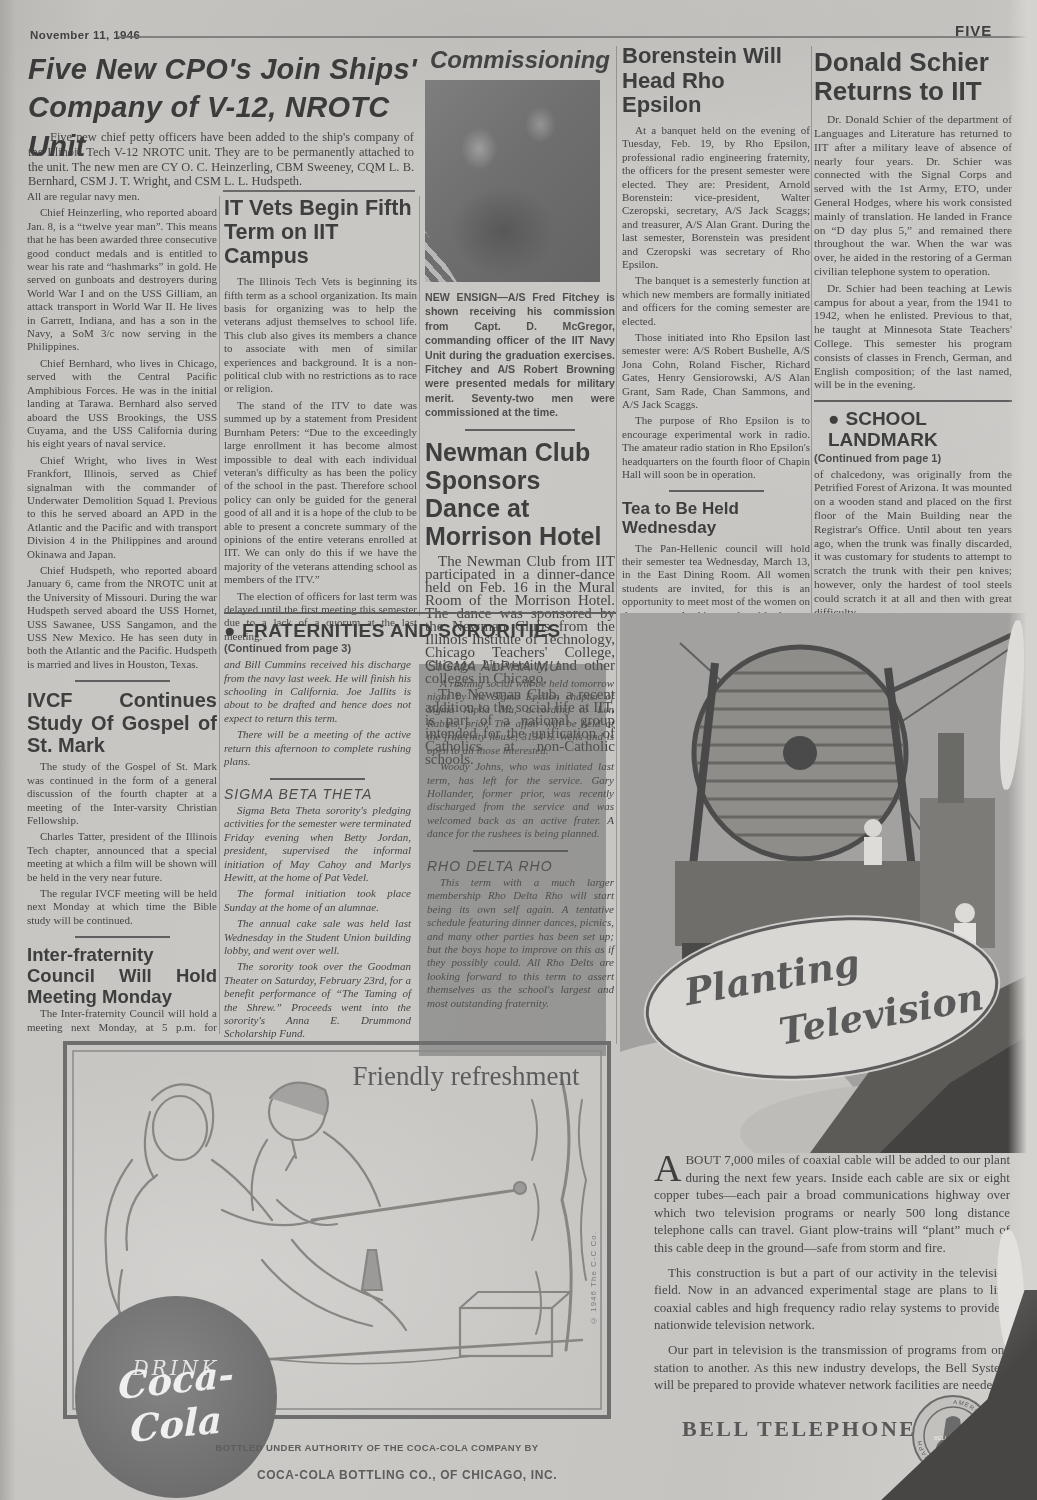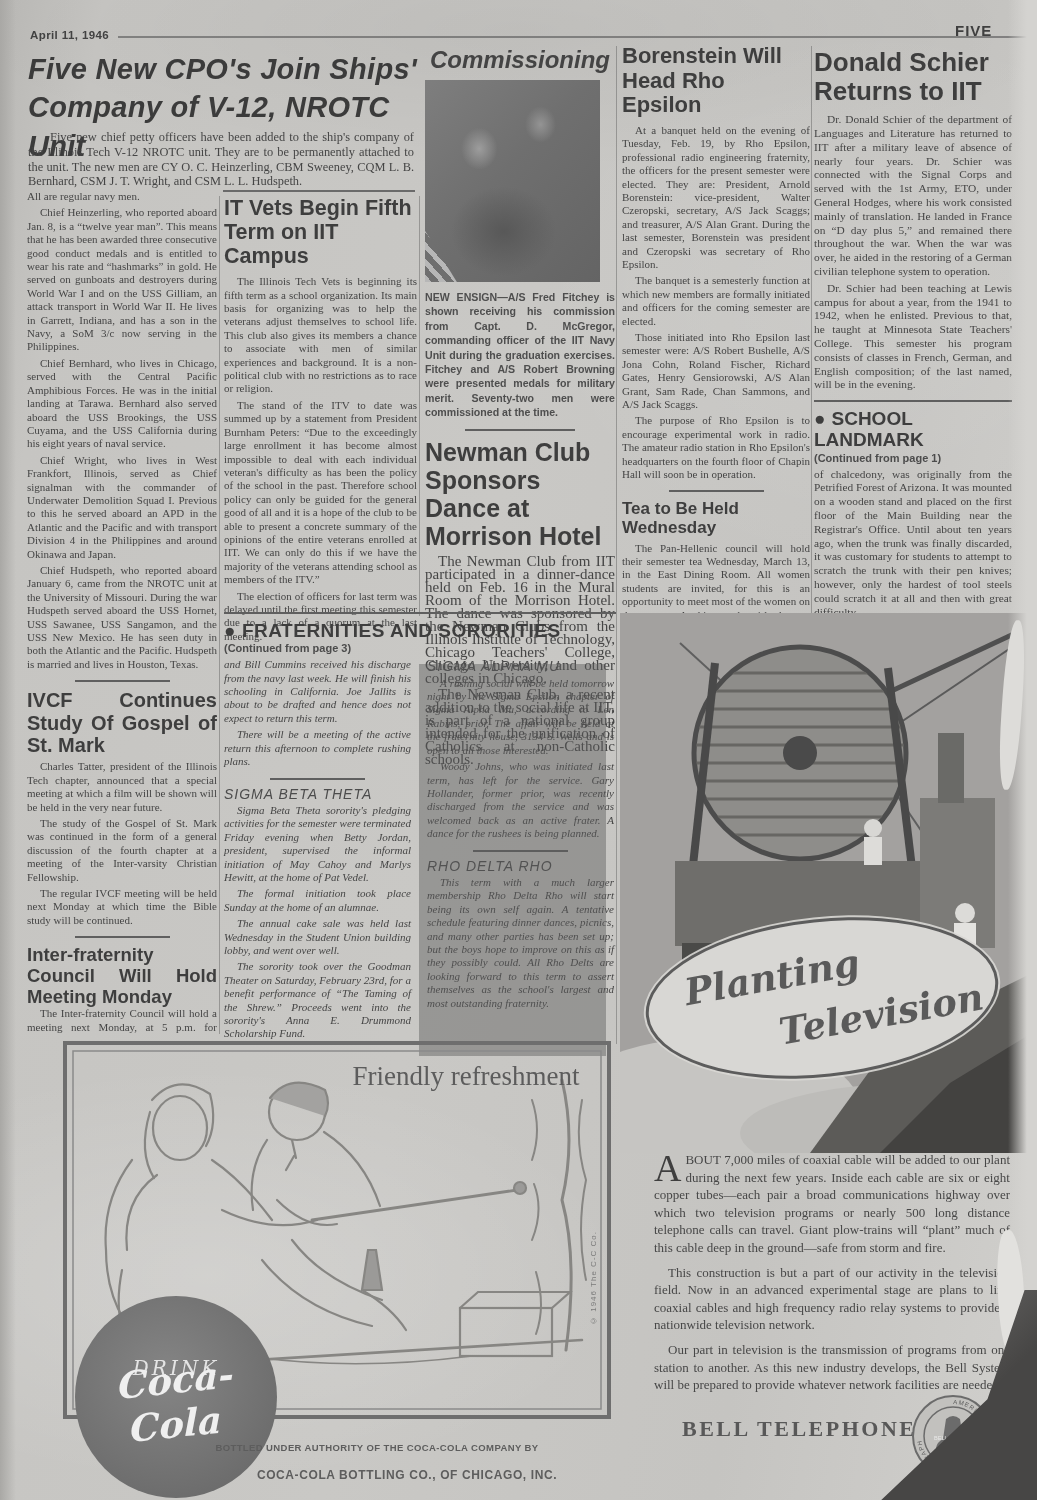--- a/index.html
+++ b/index.html
@@ -52,21 +52,21 @@
         font-size:8px;color:#7b7b7b;letter-spacing:1px;}
   .date-line{font-family:"Liberation Sans",sans-serif;font-weight:bold;font-size:11.5px;color:#424242;letter-spacing:.4px;}
   .folio{font-family:"Liberation Sans",sans-serif;font-weight:bold;font-size:15px;color:#3f3f3f;letter-spacing:1px;}
   .bullet{margin-right:6px;}
 </style>
 </head>
 <body>
 
 <div id="page">
 
-  <div class="abs date-line" style="left:30px;top:29px;">April 11, 1946</div>
+  <div class="abs date-line" style="left:30px;top:29px;">November 11, 1946</div>
   <div class="rule" style="left:118px;top:36px;width:910px;height:2px;opacity:.75;"></div>
   <div class="abs folio" style="left:955px;top:22px;"></div>
   <div class="abs folio" style="left:955px;top:22px;">FIVE</div>
 
   <div class="vrule" style="left:219px;top:196px;height:838px;"></div>
   <div class="vrule" style="left:419px;top:196px;height:420px;"></div>
   <div class="vrule" style="left:616px;top:46px;height:998px;"></div>
   <div class="vrule" style="left:811px;top:46px;height:568px;"></div>
 
   <div class="abs hl-italic" style="left:28px;top:50px;width:392px;font-size:29px;line-height:1.32;letter-spacing:.3px;">Five New CPO's Join Ships' Company of V-12, NROTC Unit</div>
@@ -75,22 +75,22 @@
   </div>
 
   <div class="abs body-copy" style="left:27px;top:190px;width:190px;height:843px;overflow:hidden;">
     <p class="noindent">All are regular navy men.</p>
     <p>Chief Heinzerling, who reported aboard Jan. 8, is a “twelve year man”. This means that he has been awarded three consecutive good conduct medals and is entitled to wear his rate and “hashmarks” in gold. He served on gunboats and destroyers during World War I and on the USS Gilliam, an attack transport in World War II. He lives in Garrett, Indiana, and has a son in the Navy, a SoM 3/c now serving in the Philippines.</p>
     <p>Chief Bernhard, who lives in Chicago, served with the Central Pacific Amphibious Forces. He was in the initial landing at Tarawa. Bernhard also served aboard the USS Brookings, the USS Cuyama, and the USS California during his eight years of naval service.</p>
     <p>Chief Wright, who lives in West Frankfort, Illinois, served as Chief signalman with the commander of Underwater Demolition Squad I. Previous to this he served aboard an APD in the Atlantic and the Pacific and with transport Division 4 in the Philippines and around Okinawa and Japan.</p>
     <p>Chief Hudspeth, who reported aboard January 6, came from the NROTC unit at the University of Missouri. During the war Hudspeth served aboard the USS Hornet, USS Sawanee, USS Sangamon, and the USS New Mexico. He has seen duty in both the Atlantic and the Pacific. Hudspeth is married and lives in Houston, Texas.</p>
     <div class="sec-rule"></div>
     <div class="hl" style="font-size:20px;margin-bottom:4px;">IVCF Continues Study Of Gospel of St. Mark</div>
+    <p>The study of the Gospel of St. Mark was continued in the form of a general discussion of the fourth chapter at a meeting of the Inter-varsity Christian Fellowship.</p>
     <p>Charles Tatter, president of the Illinois Tech chapter, announced that a special meeting at which a film will be shown will be held in the very near future.</p>
-    <p>The study of the Gospel of St. Mark was continued in the form of a general discussion of the fourth chapter at a meeting of the Inter-varsity Christian Fellowship.</p>
     <p>The regular IVCF meeting will be held next Monday at which time the Bible study will be continued.</p>
     <div class="sec-rule"></div>
     <div class="hl" style="font-size:18.5px;margin-bottom:0;">Inter-fraternity Council Will Hold Meeting Monday</div>
     <p>The Inter-fraternity Council will hold a meeting next Monday, at 5 p.m. for election of officers and discussion of financial affairs. All new presidents and treasurers should be there, according to Tom Feehery, chairman.</p>
 
   </div>
 
   <div class="rule" style="left:223px;top:190px;width:192px;height:2px;"></div>
   <div class="abs" style="left:224px;top:196px;width:193px;">
     <div class="hl" style="font-size:21.5px;margin-bottom:7px;">IT Vets Begin Fifth Term on IIT Campus</div>
@@ -130,21 +130,21 @@
     </div>
   </div>
 
   <div class="abs" style="left:814px;top:48px;width:198px;">
     <div class="hl" style="font-size:26px;margin-bottom:7px;">Donald Schier Returns to IIT</div>
     <div class="body-copy" style="font-size:11.4px;line-height:13.8px;">
       <p>Dr. Donald Schier of the department of Languages and Literature has returned to IIT after a military leave of absence of nearly four years. Dr. Schier was connected with the Signal Corps and served with the 1st Army, ETO, under General Hodges, where his work consisted mainly of translation. He landed in France on “D day plus 5,” and remained there throughout the war. When the war was over, he aided in the restoring of a German civilian telephone system to operation.</p>
       <p>Dr. Schier had been teaching at Lewis campus for about a year, from the 1941 to 1942, when he enlisted. Previous to that, he taught at Minnesota State Teachers' College. This semester his program consists of classes in French, German, and English composition; of the last named, will be in the evening.</p>
     </div>
     <div class="full-rule"></div>
-    <div class="hl" style="font-size:19px;">
+    <div class="hl" style="font-size:19px;margin-left:14px;">
       <span class="bullet">●</span><span>SCHOOL LANDMARK</span>
     </div>
     <div class="continued">(Continued from page 1)</div>
     <div class="body-copy" style="font-size:11.4px;line-height:13.8px;">
       <p class="noindent">of chalcedony, was originally from the Petrified Forest of Arizona. It was mounted on a wooden stand and placed on the first floor of the Main Building near the Registrar's Office. Until about ten years ago, when the trunk was finally discarded, it was customary for students to attempt to scratch the trunk with their pen knives; however, only the hardest of tool steels could scratch it at all and then with great difficulty.</p>
     </div>
     <div class="full-rule" style="height:3px;"></div>
   </div>
 
   <div class="abs" style="left:224px;top:612px;width:392px;">

